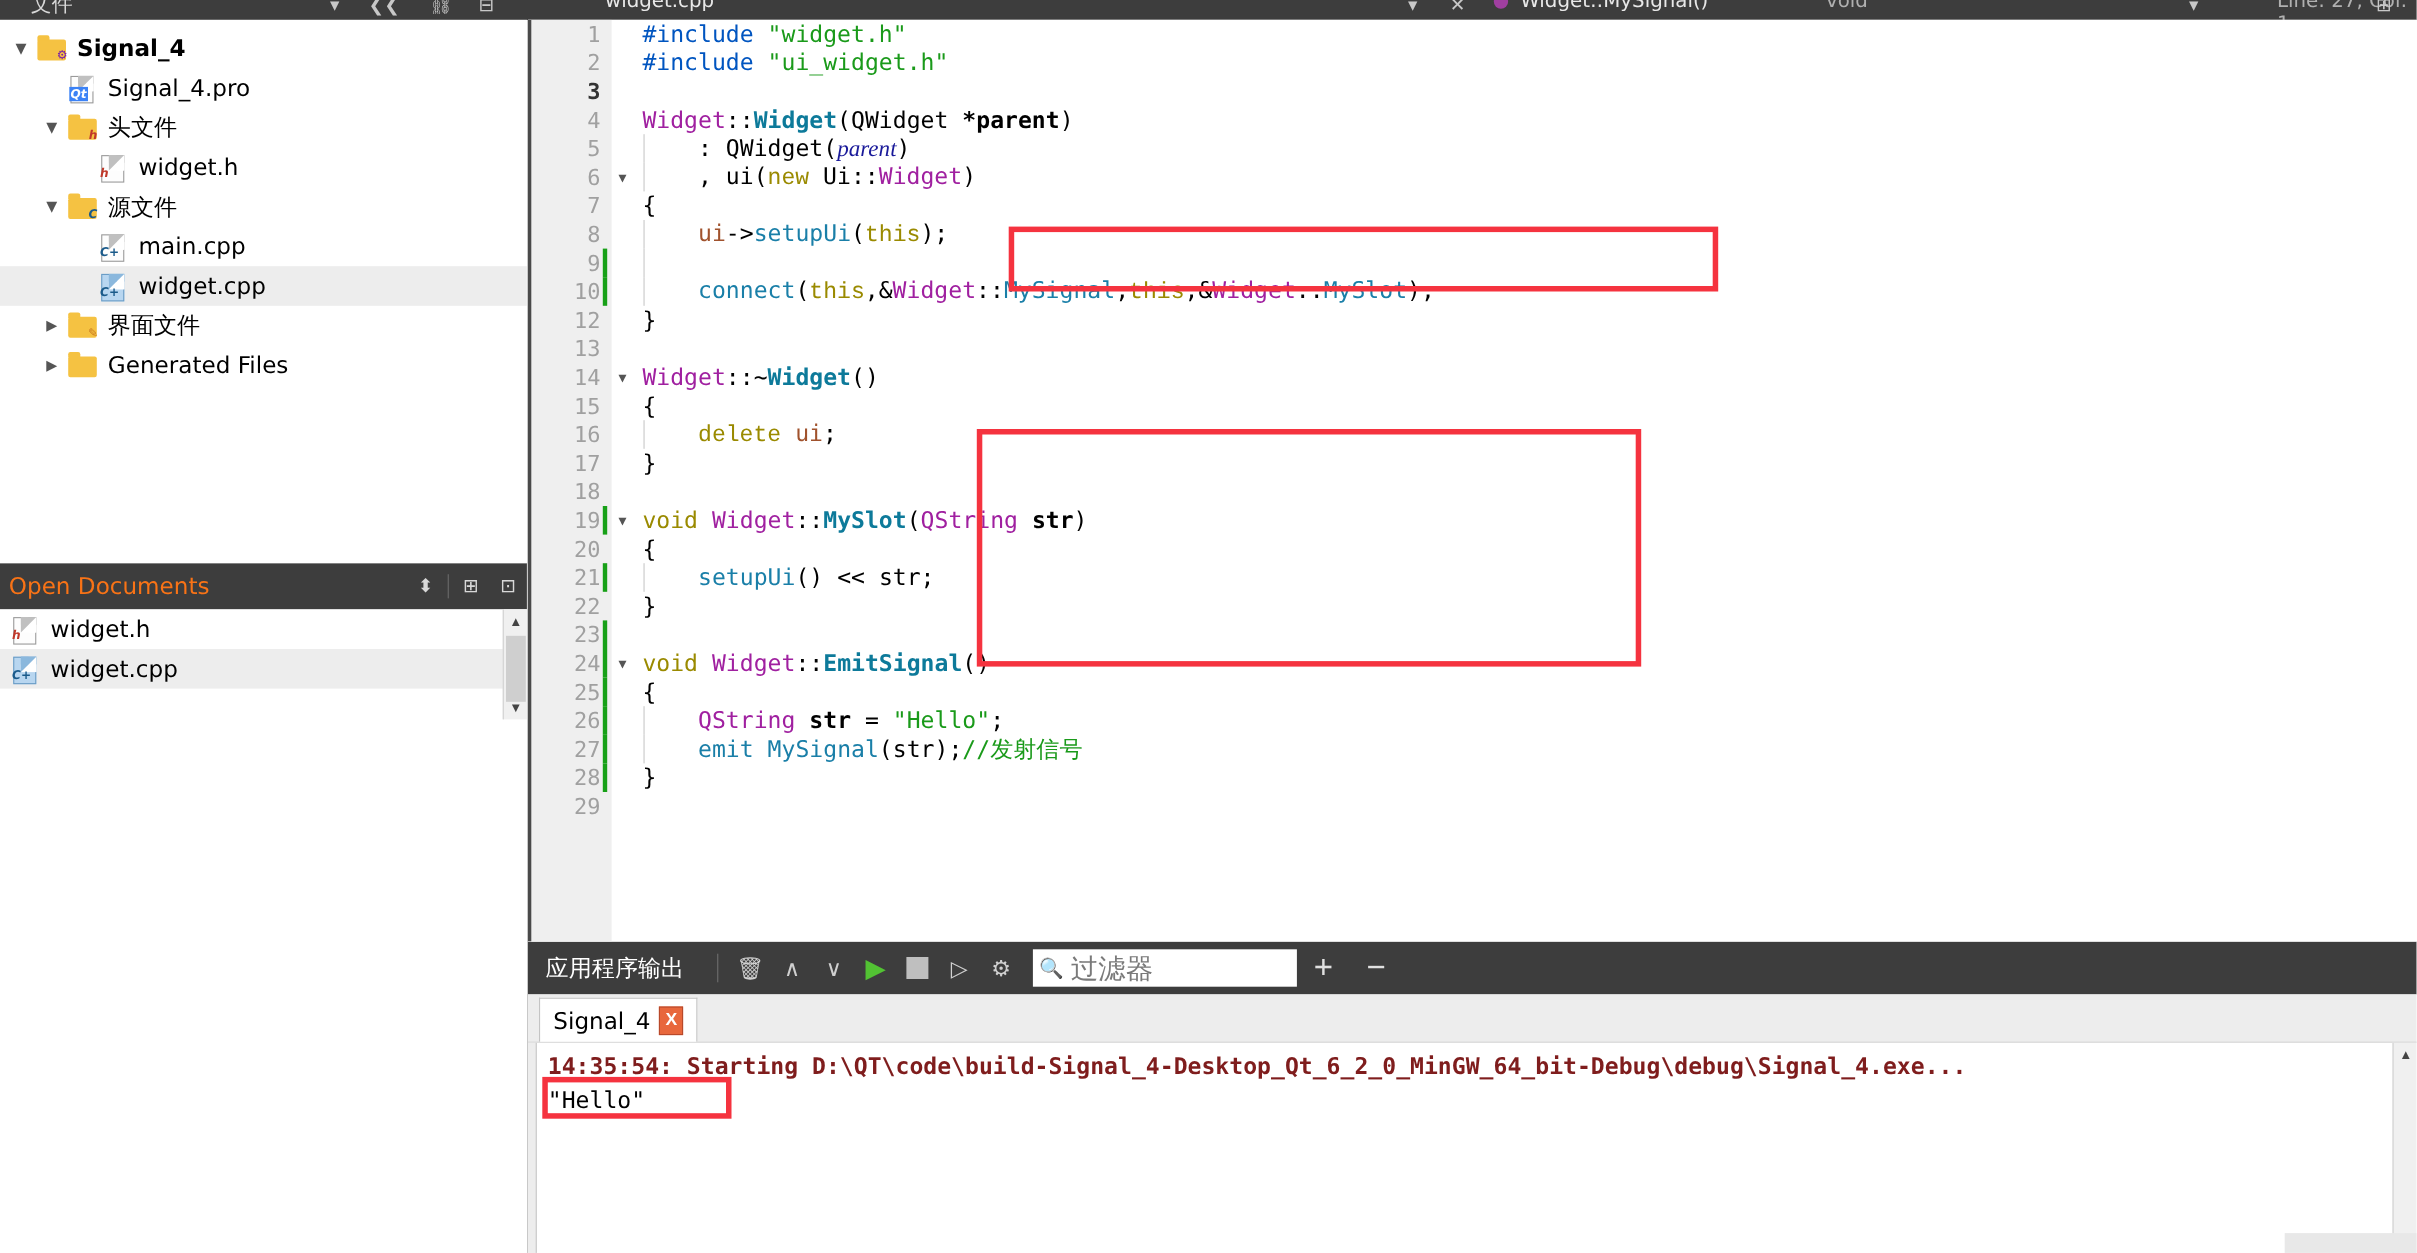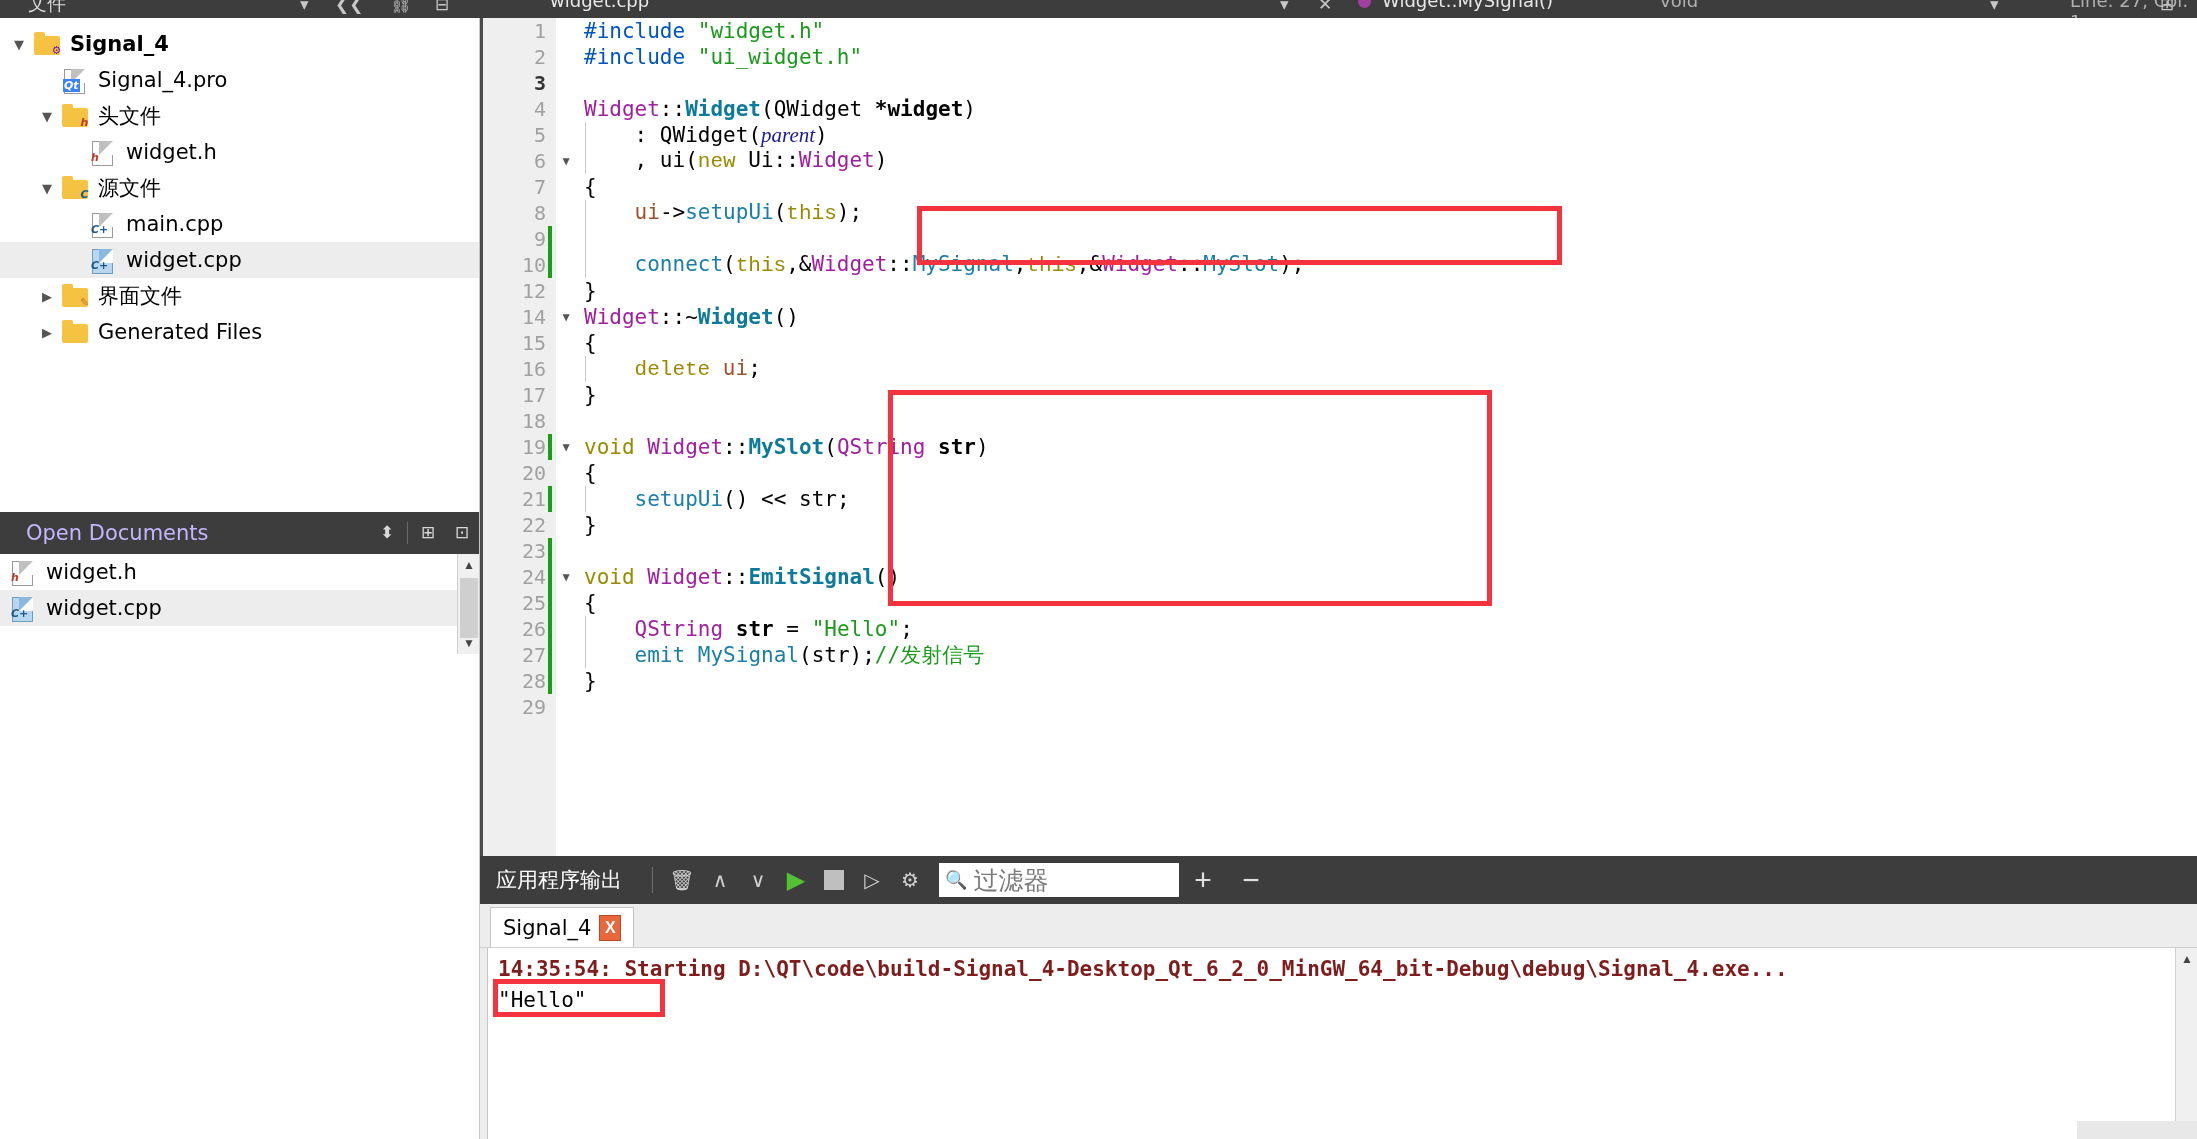--- a/index.html
+++ b/index.html
@@ -55,21 +55,21 @@
           border: 1px solid #9a9a9a; }
   .page:after { content: ""; position: absolute; right: -1px; top: -1px; border-width: 7px;
                 border-style: solid; border-color: #c0c0c0 #ffffff #ffffff #c0c0c0; }
   .page.blue { background: #b8d6f0; border-color: #6b9dc6; }
   .page.blue:after { border-color: #8bb8dd #ffffff #ffffff #8bb8dd; }
   .pgmark { position: absolute; left: 3px; bottom: 1px; font-size: 11px; font-weight: bold;
             font-family: "DejaVu Sans", sans-serif; }
 
   
   .od-head { height: 42px; background: #3d3d3d; display: flex; align-items: center; flex: none; }
-  .od-title { color: #c4b5fd; font-size: 21px; margin-left: 26px; flex: 1;
+  .od-title { color: #f97316; font-size: 21px; margin-left: 8px; flex: 1;
               font-family: "DejaVu Sans", sans-serif; }
   .od-btn { width: 34px; height: 42px; display: flex; align-items: center; justify-content: center;
             color: #d8d8d8; font-size: 17px; }
   .od-sep { width: 1px; height: 22px; background: #6a6a6a; margin: 0 3px; }
   .od-list { height: 100px; background: #ffffff; position: relative; flex: none; }
   .od-row { display: flex; align-items: center; height: 36px; padding-left: 8px; font-size: 21px;
             font-family: "DejaVu Sans", sans-serif; }
   .od-row.sel { background: #ededed; }
   .left-fill { flex: 1; background: #ffffff; }
   .od-scroll { position: absolute; right: 0; top: 0; width: 22px; height: 100%; background: #f0f0f0;
@@ -289,28 +289,29 @@
     </div>
 
     <div class="right">
 
       <div class="editor">
         <div class="ln-col"></div>
         <div class="ed-inner" id="code-lines">
             <div class="codeline"><span class="lnum">1</span><span class="ctext"><span class="t-pre">#include </span><span class="t-str">"widget.h"</span></span></div>
             <div class="codeline"><span class="lnum">2</span><span class="ctext"><span class="t-pre">#include </span><span class="t-str">"ui_widget.h"</span></span></div>
             <div class="codeline"><span class="lnum cur">3</span><span class="ctext"></span></div>
-            <div class="codeline"><span class="lnum">4</span><span class="ctext"><span class="t-typ">Widget</span><span class="t-op">::</span><span class="t-fn">Widget</span><span class="t-op">(</span><span class="t-var">QWidget </span><span class="t-parm">*widget</span><span class="t-op">)</span></span></div>
+            <div class="codeline"><span class="lnum">4</span><span class="ctext"><span class="t-typ">Widget</span><span class="t-op">::</span><span class="t-fn">Widget</span><span class="t-op">(</span><span class="t-var">QWidget </span><span class="t-parm">*parent</span><span class="t-op">)</span></span></div>
             <div class="codeline"><span class="lnum">5</span><span class="indent-guide" style="left: 105px;"></span><span class="ctext"><span class="t-op">    : </span><span class="t-var">QWidget</span><span class="t-op">(</span><span class="t-it">parent</span><span class="t-op">)</span></span></div>
             <div class="codeline"><span class="lnum">6</span><span class="fold-mark">▼</span><span class="indent-guide" style="left: 105px;"></span><span class="ctext"><span class="t-op">    , </span><span class="t-var">ui</span><span class="t-op">(</span><span class="t-kw">new</span><span class="t-var"> Ui</span><span class="t-op">::</span><span class="t-typ">Widget</span><span class="t-op">)</span></span></div>
             <div class="codeline"><span class="lnum">7</span><span class="ctext"><span class="t-brace">{</span></span></div>
             <div class="codeline"><span class="lnum">8</span><span class="indent-guide" style="left: 105px;"></span><span class="ctext"><span class="t-op">    </span><span class="t-num">ui</span><span class="t-op">-&gt;</span><span class="t-fn2">setupUi</span><span class="t-op">(</span><span class="t-kw">this</span><span class="t-op">);</span></span></div>
             <div class="codeline"><span class="lnum">9</span><span class="chg-green"></span><span class="indent-guide" style="left: 105px;"></span><span class="ctext"></span></div>
             <div class="codeline"><span class="lnum">10</span><span class="chg-green"></span><span class="indent-guide" style="left: 105px;"></span><span class="ctext"><span class="t-op">    </span><span class="t-fn2">connect</span><span class="t-op">(</span><span class="t-kw">this</span><span class="t-op">,&amp;</span><span class="t-typ">Widget</span><span class="t-op">::</span><span class="t-fn2">MySignal</span><span class="t-op">,</span><span class="t-kw">this</span><span class="t-op">,&amp;</span><span class="t-typ">Widget</span><span class="t-op">::</span><span class="t-fn2">MySlot</span><span class="t-op">);</span></span></div>
             <div class="codeline"><span class="lnum">12</span><span class="ctext"><span class="t-brace">}</span></span></div>
+            <div class="codeline"><span class="lnum">13</span><span class="ctext"></span></div>
             <div class="codeline"><span class="lnum">14</span><span class="fold-mark">▼</span><span class="ctext"><span class="t-typ">Widget</span><span class="t-op">::~</span><span class="t-fn">Widget</span><span class="t-op">()</span></span></div>
             <div class="codeline"><span class="lnum">15</span><span class="ctext"><span class="t-brace">{</span></span></div>
             <div class="codeline"><span class="lnum">16</span><span class="indent-guide" style="left: 105px;"></span><span class="ctext"><span class="t-op">    </span><span class="t-kw">delete</span><span class="t-op"> </span><span class="t-num">ui</span><span class="t-op">;</span></span></div>
             <div class="codeline"><span class="lnum">17</span><span class="ctext"><span class="t-brace">}</span></span></div>
             <div class="codeline"><span class="lnum">18</span><span class="ctext"></span></div>
             <div class="codeline"><span class="lnum">19</span><span class="chg-green"></span><span class="fold-mark">▼</span><span class="ctext"><span class="t-void">void</span><span class="t-op"> </span><span class="t-typ">Widget</span><span class="t-op">::</span><span class="t-fn">MySlot</span><span class="t-op">(</span><span class="t-typ">QString</span><span class="t-op"> </span><span class="t-parm">str</span><span class="t-op">)</span></span></div>
             <div class="codeline"><span class="lnum">20</span><span class="ctext"><span class="t-brace">{</span></span></div>
             <div class="codeline"><span class="lnum">21</span><span class="chg-green"></span><span class="indent-guide" style="left: 105px;"></span><span class="ctext"><span class="t-op">    </span><span class="t-fn2">setupUi</span><span class="t-op">() </span><span class="t-op">&lt;&lt;</span><span class="t-op"> </span><span class="t-var">str</span><span class="t-op">;</span></span></div>
             <div class="codeline"><span class="lnum">22</span><span class="ctext"><span class="t-brace">}</span></span></div>
             <div class="codeline"><span class="lnum">23</span><span class="chg-green"></span><span class="ctext"></span></div>

